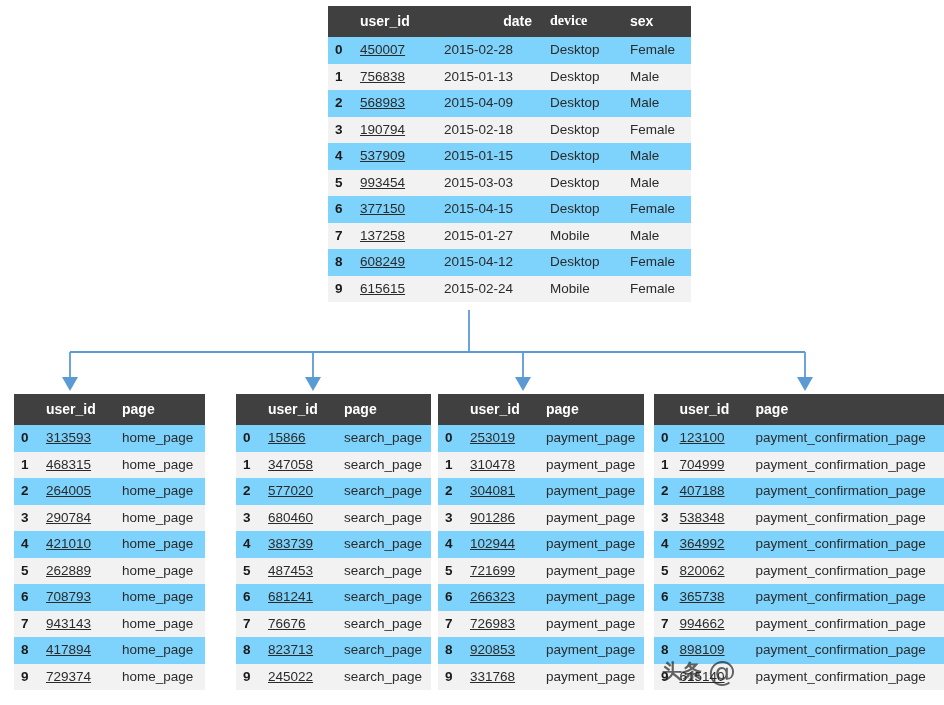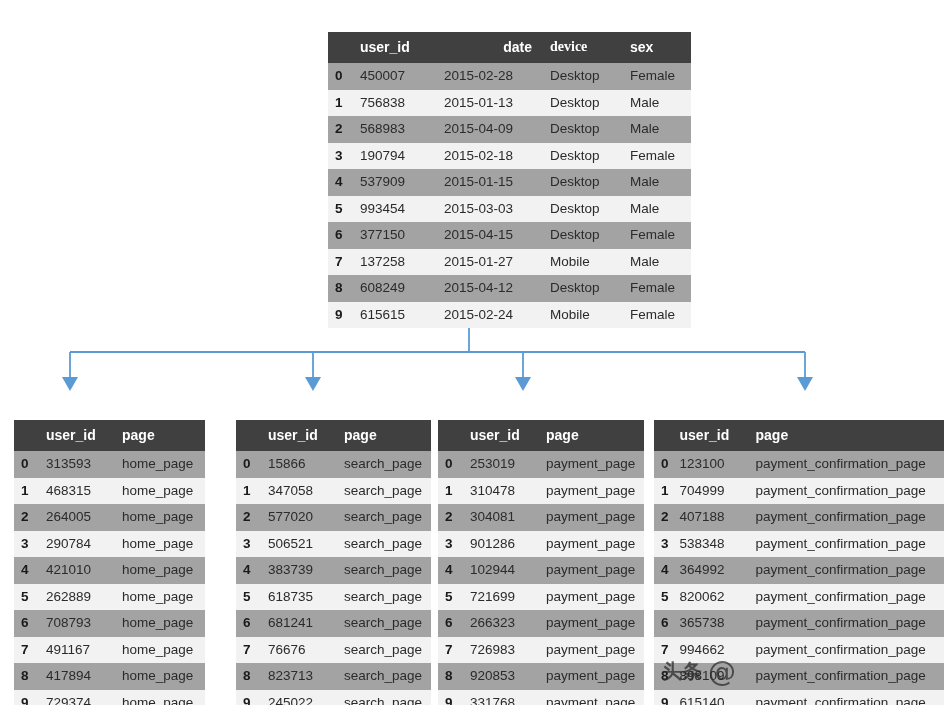--- a/index.html
+++ b/index.html
@@ -19,24 +19,23 @@
     position: absolute;
     left: 0; top: 0;
     width: 944px;
     height: 705px;
   }
 
   
   .df {
     position: absolute;
     border-collapse: collapse;
-    background: #a3a3a3;
+    background: #7dd3fc;
     font-size: 13.5px;
     line-height: 1;
-    margin-top: 26px;
   }
   .df thead th {
     background: #404040;
     color: #ffffff;
     font-weight: bold;
     text-align: left;
     padding: 8px 9px 9px 9px;
     white-space: nowrap;
     font-size: 14px;
   }
@@ -55,20 +54,21 @@
   }
   .df tbody td.idx {
     font-weight: bold;
     color: #1a1a1a;
     text-align: left;
     padding-left: 7px;
     padding-right: 2px;
   }
   .df tbody td.num {
     text-align: left;
+    text-decoration: underline;
   }
 
   
   #table-events { left: 328px; top: 6px; }
   #table-events thead th.c-user { min-width: 66px; }
   #table-events thead th.c-date { min-width: 88px; text-align: right; }
   #table-events thead th.c-device { min-width: 62px; font-family: Liberation Serif, serif; }
   #table-events thead th.c-sex { min-width: 52px; }
 
   
@@ -271,21 +271,21 @@
           <td class="num">262889</td>
           <td>home_page</td>
         </tr>
       <tr>
           <td class="idx">6</td>
           <td class="num">708793</td>
           <td>home_page</td>
         </tr>
       <tr class="alt">
           <td class="idx">7</td>
-          <td class="num">491167</td>
+          <td class="num">943143</td>
           <td>home_page</td>
         </tr>
       <tr>
           <td class="idx">8</td>
           <td class="num">417894</td>
           <td>home_page</td>
         </tr>
       <tr class="alt">
           <td class="idx">9</td>
           <td class="num">729374</td>
@@ -313,31 +313,31 @@
           <td class="num">347058</td>
           <td>search_page</td>
         </tr>
       <tr>
           <td class="idx">2</td>
           <td class="num">577020</td>
           <td>search_page</td>
         </tr>
       <tr class="alt">
           <td class="idx">3</td>
-          <td class="num">506521</td>
+          <td class="num">680460</td>
           <td>search_page</td>
         </tr>
       <tr>
           <td class="idx">4</td>
           <td class="num">383739</td>
           <td>search_page</td>
         </tr>
       <tr class="alt">
           <td class="idx">5</td>
-          <td class="num">618735</td>
+          <td class="num">487453</td>
           <td>search_page</td>
         </tr>
       <tr>
           <td class="idx">6</td>
           <td class="num">681241</td>
           <td>search_page</td>
         </tr>
       <tr class="alt">
           <td class="idx">7</td>
           <td class="num">76676</td>

